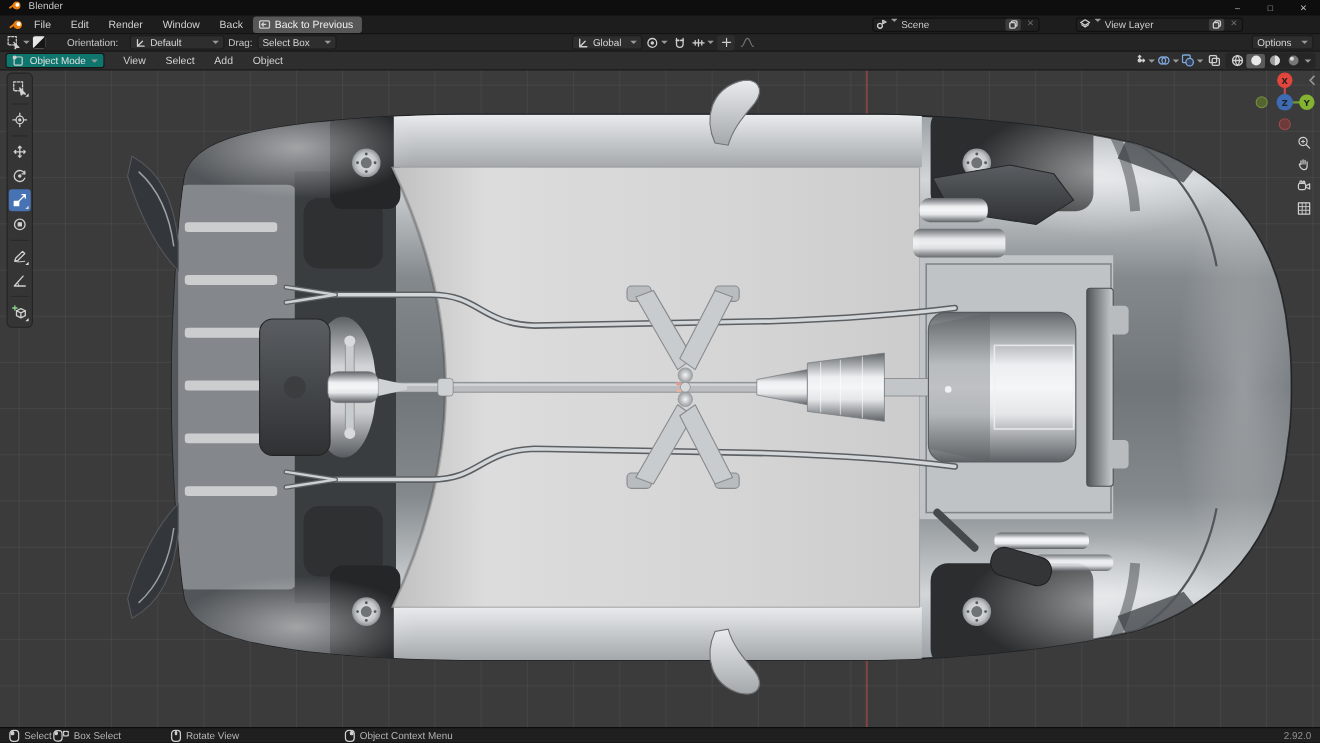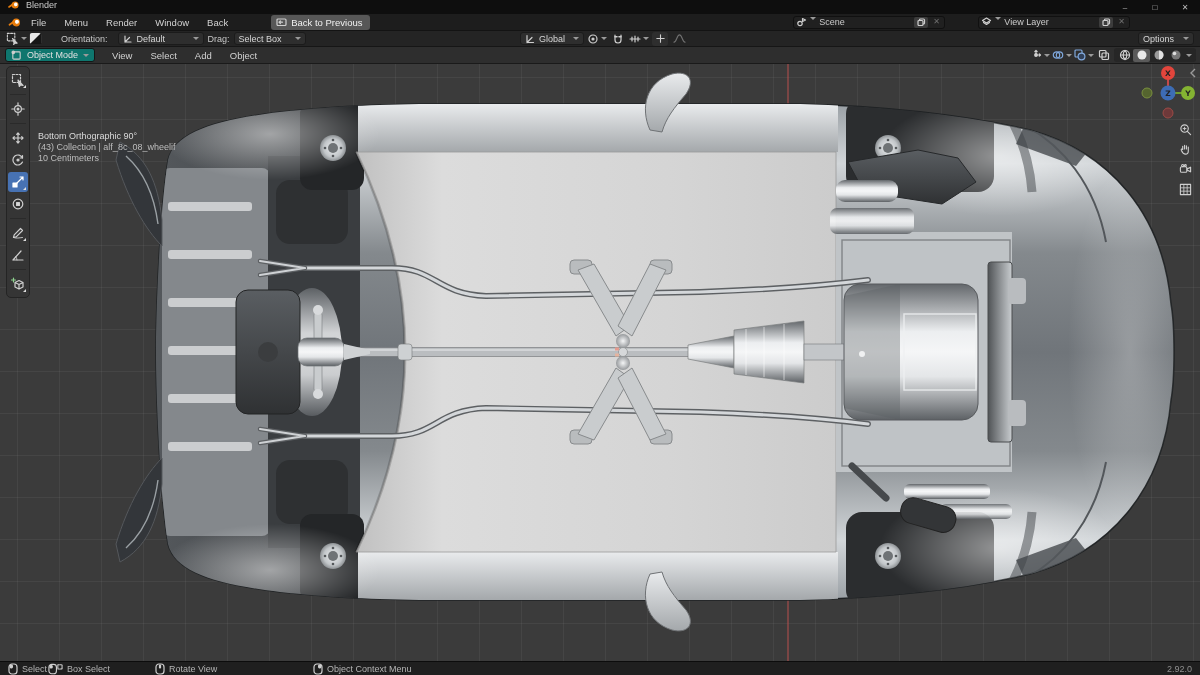--- a/index.html
+++ b/index.html
@@ -14,21 +14,21 @@
     font-family:"Liberation Sans","DejaVu Sans",sans-serif;color:#cfcfcf;font-size:9px}
   
   #titlebar{position:absolute;left:0;top:0;width:1200px;height:18px;background:#0e0e0e;
     display:flex;color:#c9c9c9}
   #titlebar .app-title{margin-left:6px;font-size:9px}
   .winctl{position:absolute;top:0;height:14px;width:30px;display:flex;align-items:center;justify-content:center;color:#bdbdbd;font-size:8px}
   
   #menubar{position:absolute;left:0;top:14px;width:1200px;height:17px;background:#1d1d1d;
     display:flex;align-items:center;border-bottom:1px solid #131313}
   .mi{padding:2px 9px;color:#d2d2d2;font-size:9.5px;border-radius:3px}
-  #back-btn{margin-left:34px;background:#575757;color:#f0f0f0;border-radius:3px;
+  #back-btn{background:#575757;color:#f0f0f0;border-radius:3px;
     padding:2px 8px 2px 5px;display:flex;align-items:center;gap:4px;font-size:9.5px}
   .id-field{display:flex;align-items:flex-start;background:#202020;border:1px solid #101010;
     border-radius:3px;height:13px;padding:0 2px;gap:3px}
   .id-field .val{color:#cccccc;min-width:92px;font-size:9px}
   .mini-btn{width:14px;height:11px;background:#3c3c3c;border-radius:2px;display:flex;align-items:center;justify-content:center}
   .x-dim{color:#6e6e6e;font-size:8px;padding:0 2px}
   
   #toolsettings{position:absolute;left:0;top:31px;width:1200px;height:16px;background:#242424;
     display:flex;align-items:center;border-bottom:1px solid #161616}
   .lbl{color:#c7c7c7;margin:0 4px;font-size:9px}
@@ -91,21 +91,21 @@
   <span class="winctl" style="right:0">✕</span>
 </div>
 
 <div id="menubar">
   <svg class="ic" width="14" height="11" viewBox="0 0 12 10" style="margin-left:8px">
     <circle cx="7" cy="5" r="3" stroke="#e87d0d" fill="#e87d0d"></circle>
       <circle cx="7.8" cy="4.4" r="1.2" stroke="#fff" fill="#fff"></circle>
     <path d="M1,7 L4.5,4.5" stroke="#e87d0d" stroke-width="1.6"></path>
   </svg>
   <span class="mi">File</span>
-  <span class="mi">Menu</span>
+  <span class="mi">Edit</span>
   <span class="mi">Render</span>
   <span class="mi">Window</span>
   <span class="mi">Back</span>
   <div id="back-btn">
     <svg class="ic" width="11" height="9" viewBox="0 0 11 9">
       <rect x="1" y="1" width="9" height="6.5" rx="1"></rect>
         <path d="M6.5,4.2 H3 M4.4,2.8 L3,4.2 L4.4,5.6"></path>
     </svg>
     <span>Back to Previous</span>
   </div>
@@ -493,25 +493,20 @@
 
     <path d="M650,66 C640,44 646,18 672,10 C688,6 696,16 686,30 C674,44 666,54 662,68 Z" fill="url(#gFinV)" stroke="#6f7275"></path>
     <path d="M650,510 C640,532 646,558 672,566 C688,570 696,560 686,546 C674,532 666,522 662,508 Z" fill="url(#gFinV)" stroke="#6f7275"></path>
 
     <path d="M120,78 C146,92 158,118 162,156 L162,182 C146,166 128,136 116,96 Z" fill="#33363a" stroke="#55585c"></path>
     <path d="M126,92 C144,108 154,130 158,160" fill="none" stroke="#9aa0a4" stroke-width="1.4"></path>
     <path d="M120,498 C146,484 158,458 162,420 L162,394 C146,410 128,440 116,480 Z" fill="#33363a" stroke="#55585c"></path>
     <path d="M126,484 C144,468 154,446 158,416" fill="none" stroke="#9aa0a4" stroke-width="1.4"></path>
   </svg>
 
-  <div id="vp-text">
-    <div class="l1">Bottom Orthographic 90°</div>
-    <div class="l2">(43) Collection | alf_8c_08_wheelif</div>
-    <div class="l3">10 Centimeters</div>
-  </div>
 </div>
 
 <div id="lefttoolbar">
   <div class="tool">
     <svg class="ic" width="14" height="14" viewBox="0 0 14 14">
       <rect x="1.5" y="1.5" width="8" height="8" stroke-dasharray="2 1.5"></rect>
         <path d="M7,7 L12,12.5 L9.6,11.8 L8.4,13.5 Z" fill="#dcdcdc"></path>
     </svg>
       <span class="sub"></span>
   </div>

